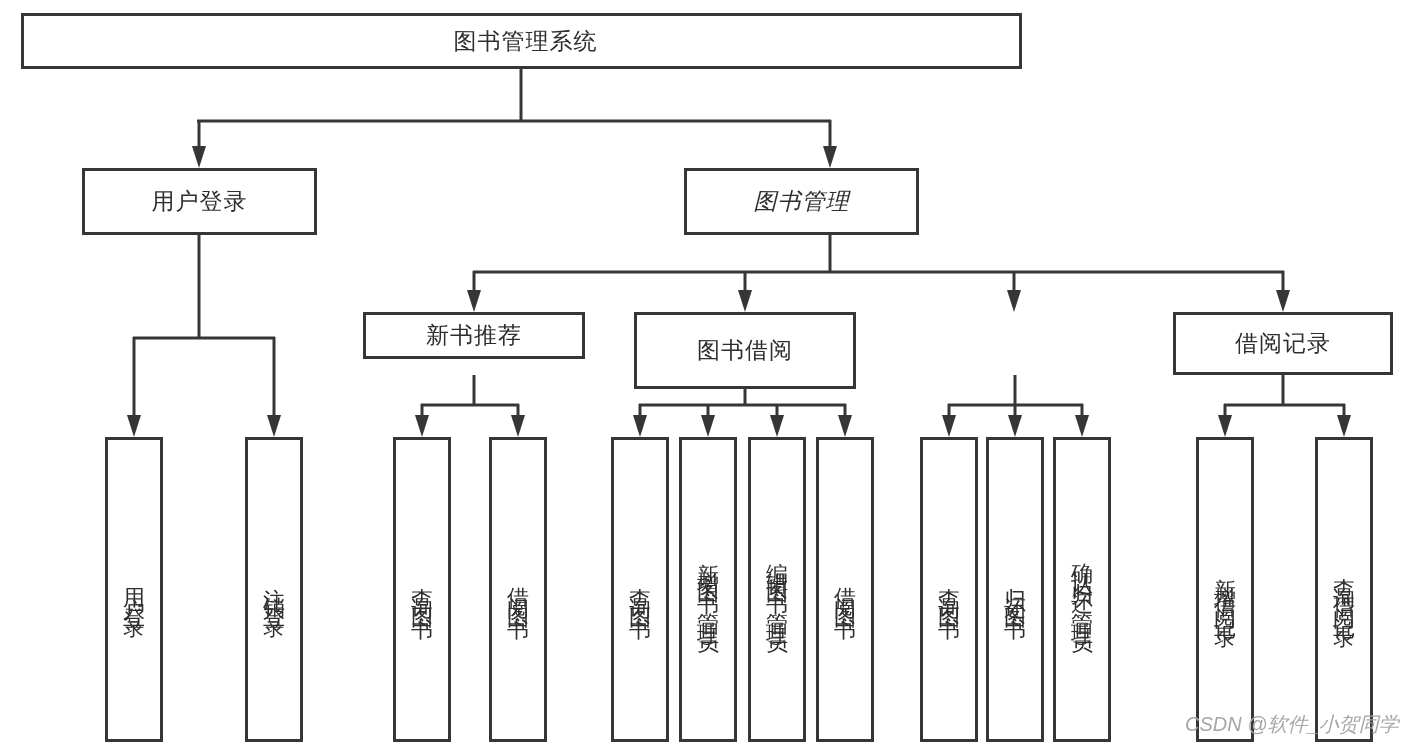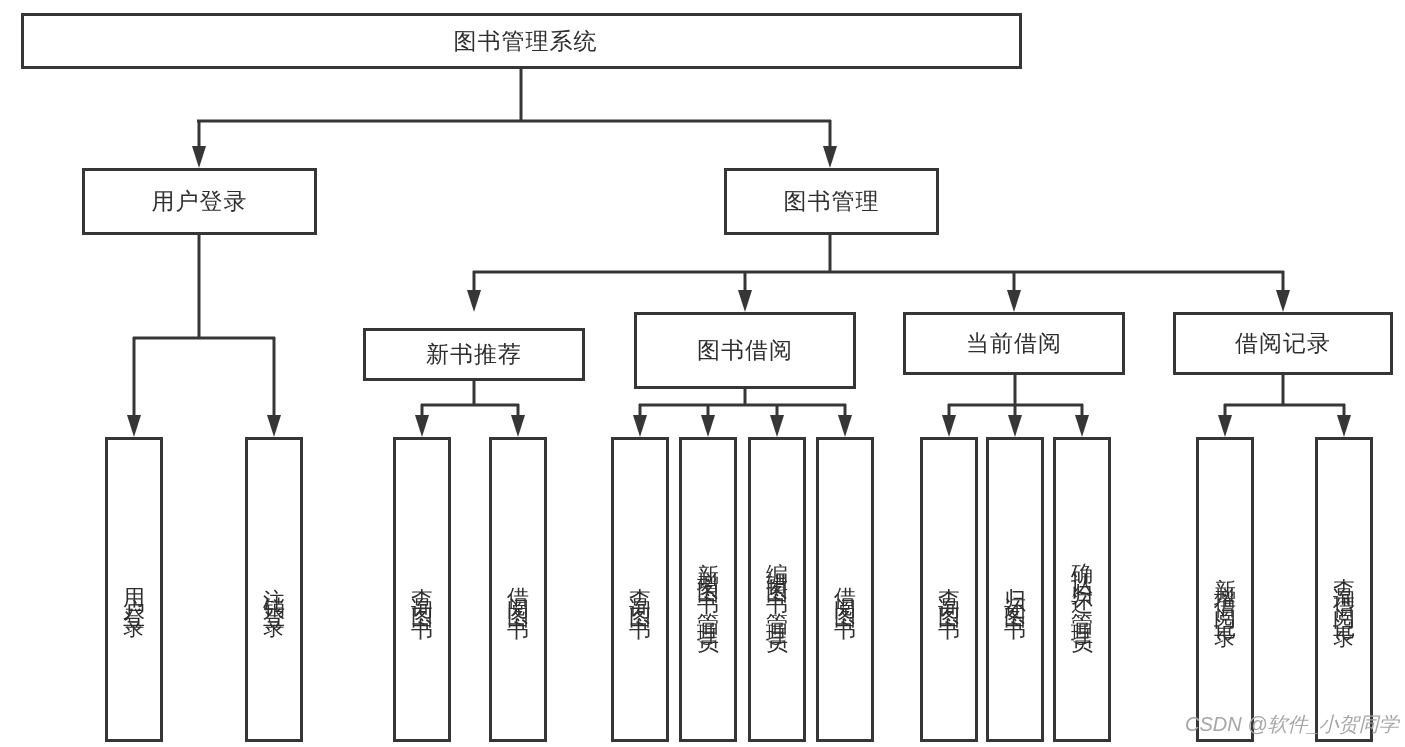--- a/index.html
+++ b/index.html
@@ -127,32 +127,29 @@
     <polygon points="1337,415 1351,415 1344,437"></polygon>
   </svg>
 
   <div class="box" style="left:21px; top:13px; width:1001px; height:56px;padding-left:8px;">
     <span class="hlabel">图书管理系统</span>
   </div>
 
   <div class="box" style="left:82px; top:168px; width:235px; height:67px;">
     <span class="hlabel">用户登录</span>
   </div>
-  <div class="box" style="left:724px; top:168px; width:215px; height:67px;">
+  <div class="box" style="left:684px; top:168px; width:235px; height:67px;font-style:italic;">
     <span class="hlabel">图书管理</span>
   </div>
 
-  <div class="box" style="left:363px; top:312px; width:222px; height:53px;margin-top:16px;">
+  <div class="box" style="left:363px; top:312px; width:222px; height:47px;">
     <span class="hlabel">新书推荐</span>
   </div>
   <div class="box" style="left:634px; top:312px; width:222px; height:77px;">
     <span class="hlabel">图书借阅</span>
-  </div>
-  <div class="box" style="left:903px; top:312px; width:222px; height:63px;">
-    <span class="hlabel">当前借阅</span>
   </div>
   <div class="box" style="left:1173px; top:312px; width:220px; height:63px;">
     <span class="hlabel">借阅记录</span>
   </div>
 
   <div class="box" style="left:105px; top:437px; width:58px; height:305px;">
     <span class="vlabel">用户登录</span>
   </div>
   <div class="box" style="left:245px; top:437px; width:58px; height:305px;">
     <span class="vlabel">注销登录</span>

